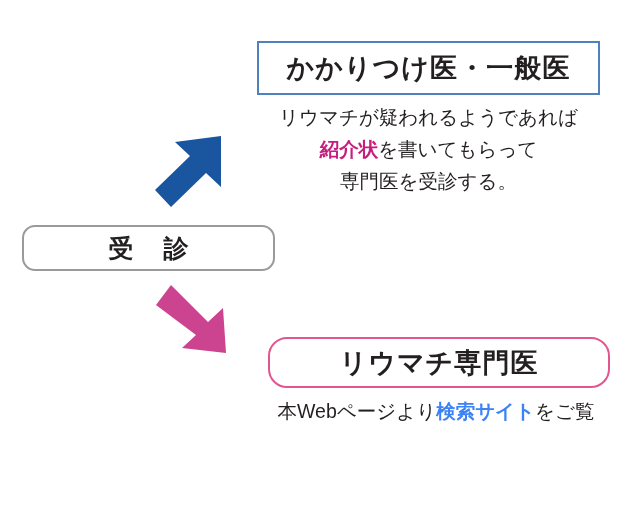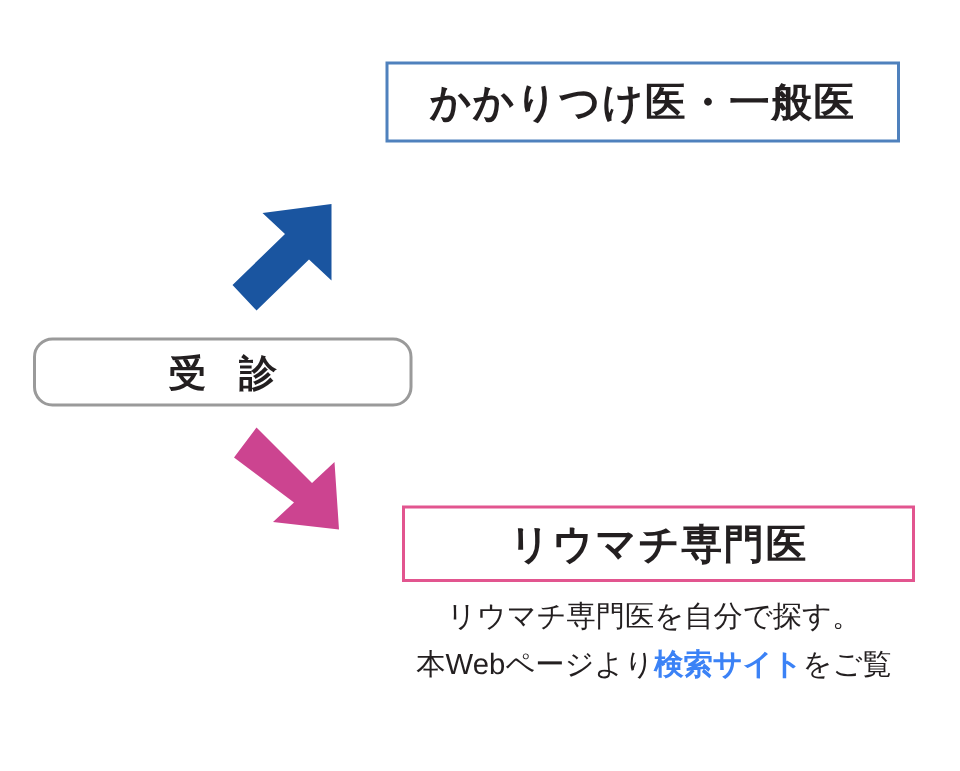--- a/index.html
+++ b/index.html
@@ -24,20 +24,21 @@
   .hdr-box {
     position: absolute;
     box-sizing: border-box;
     background: #ffffff;
     display: flex;
     align-items: center;
     justify-content: center;
     font-weight: bold;
     letter-spacing: 0.04em;
     white-space: nowrap;
+    font-family: Liberation Mono, monospace;
   }
 
   
   #box-gp {
     left: 257px;
     top: 41px;
     width: 343px;
     height: 54px;
     border: 2px solid #4f81bd;
     font-size: 27px;
@@ -119,27 +120,35 @@
   </svg>
 
   <svg id="arrow-down" class="arrow-svg" width="86" height="72" viewBox="0 0 86 72" aria-hidden="true">
     <polygon points="21,2 58,39 73,25 76,70 32,65 46,52 6,22" fill="#cc4490"></polygon>
   </svg>
 
   <div id="box-gp" class="hdr-box" style="border-color: rgb(79, 129, 189);">
     <span>かかりつけ医・一般医</span>
   </div>
 
+  <div id="caption-gp" class="caption">
+    <span class="line">
+      <span>リウマチが疑われるようであれば</span>
+    </span>
+    <span class="line">
+      <span class="hl" style="color: rgb(197, 30, 126);">紹介状</span><span>を書いてもらって</span>
+    </span>
+    <span class="line">
+      <span>専門医を受診する。</span>
+    </span>
+  </div>
 
-  <div id="box-specialist" class="hdr-box" style="border-color: rgb(226, 85, 143);">
+  <div id="box-specialist" class="hdr-box" style="border-color: rgb(226, 85, 143); border-radius: 19px;">
     <span>リウマチ専門医</span>
   </div>
 
   <div id="caption-specialist" class="caption">
-    <span class="line">
-      <span>リウマチ専門医を自分で探す。</span>
-    </span>
     <span class="line">
       <span>本Webページより</span><span class="hl" style="color: #3b82f6;">検索サイト</span><span>をご覧</span>
     </span>
   </div>
 
 </div>
 
 </body></html>

